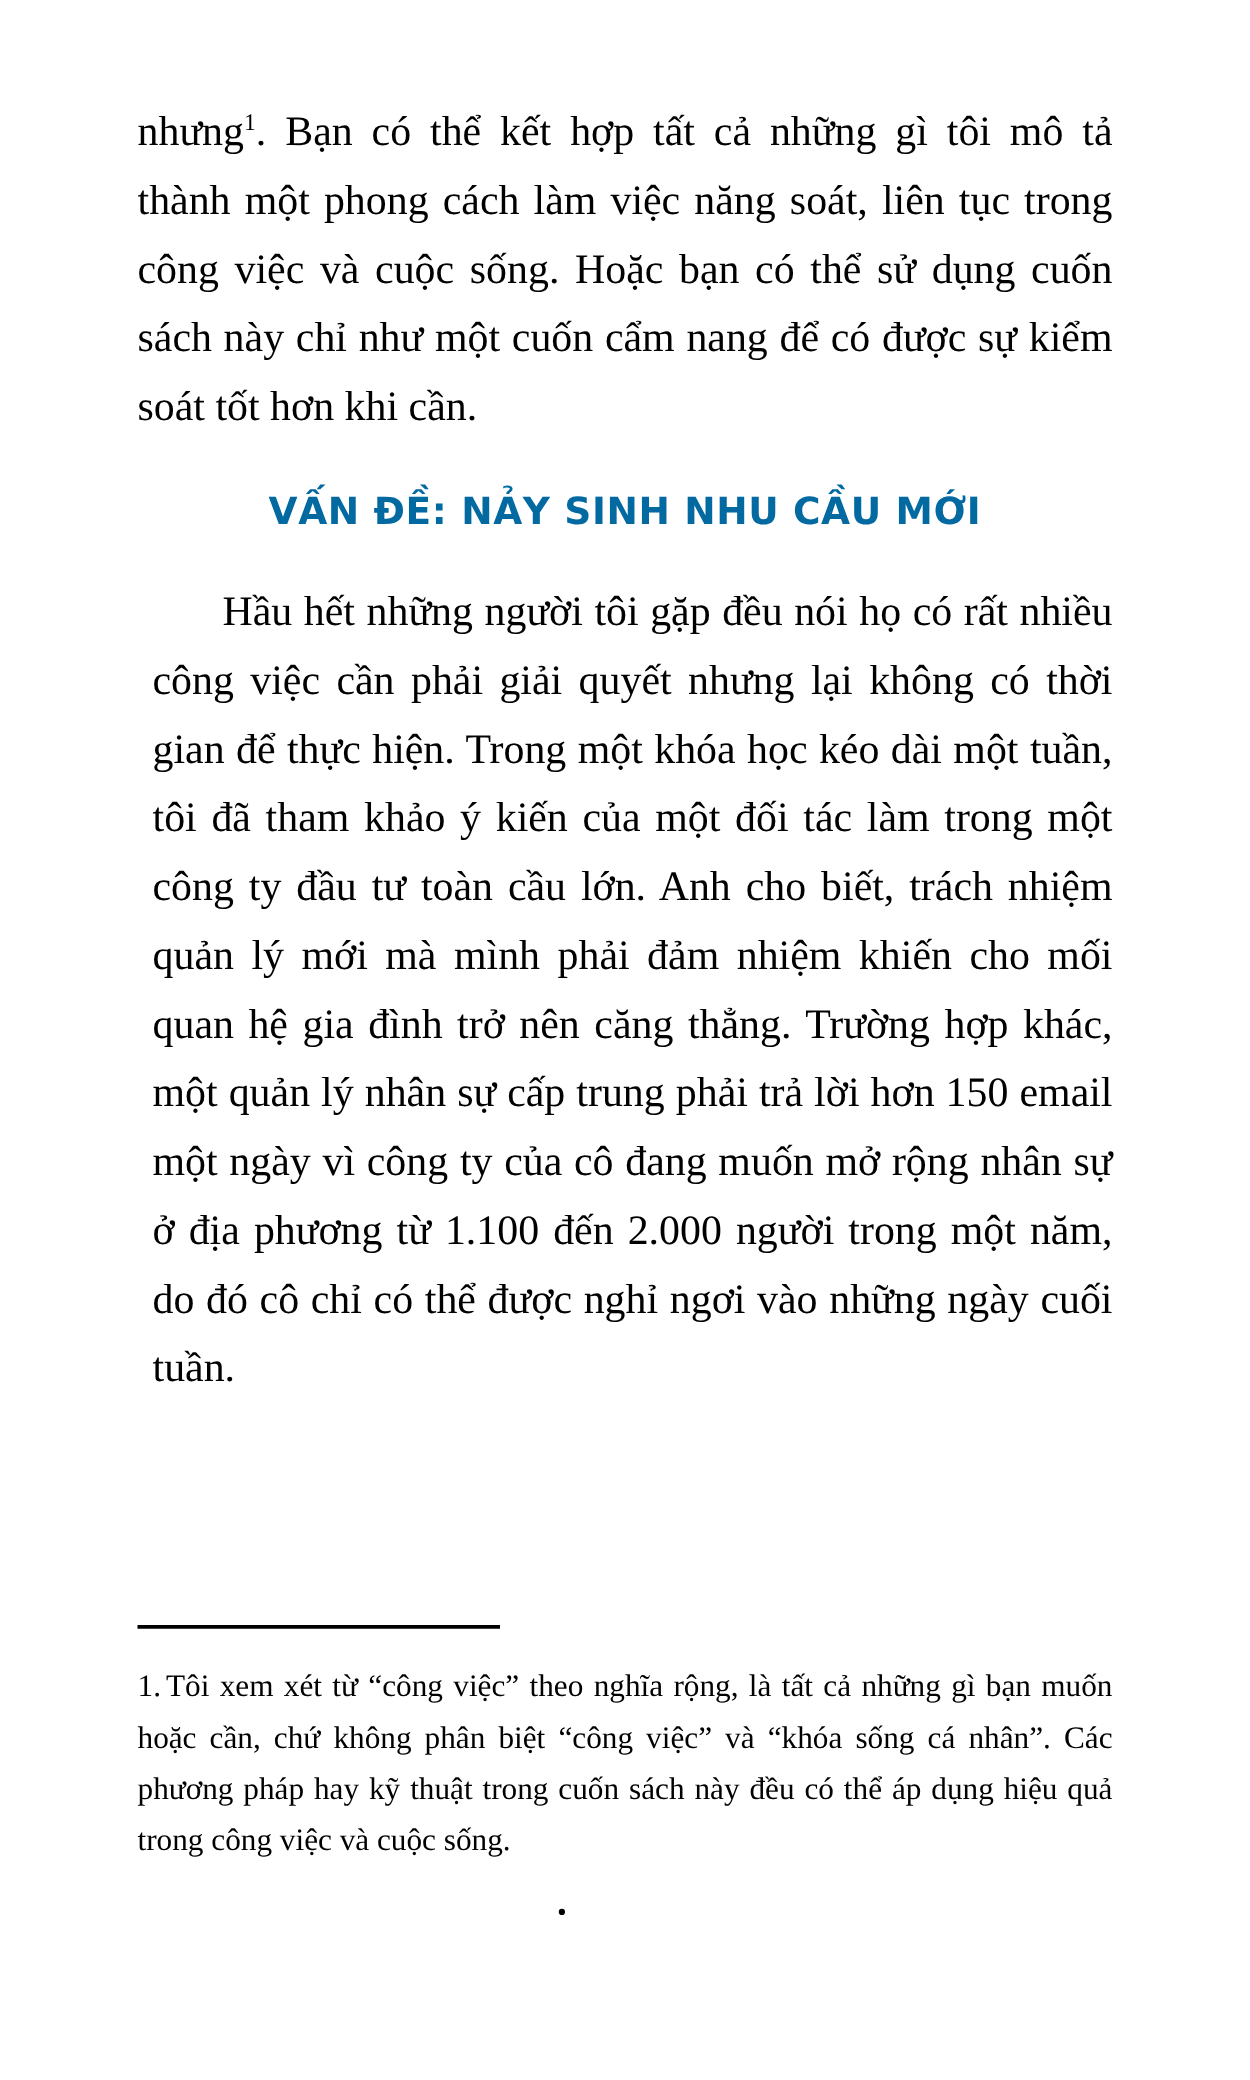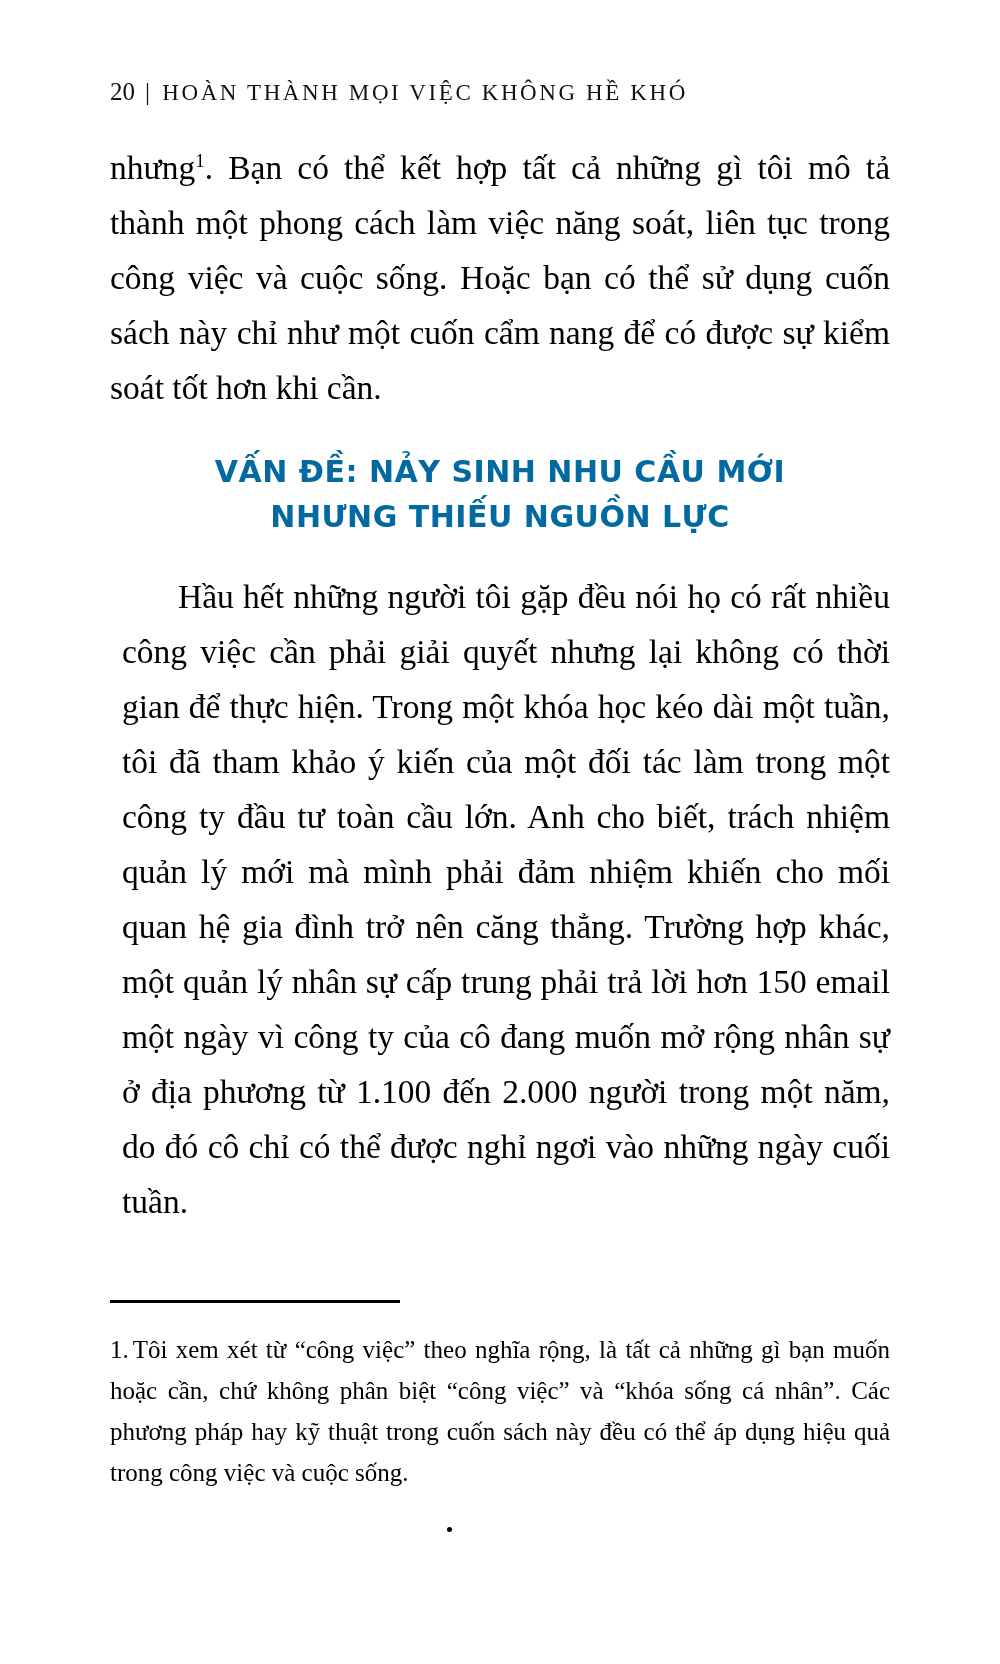--- a/index.html
+++ b/index.html
@@ -110,29 +110,25 @@
     border-radius: 50%;
   }
 </style>
 </head>
 <body>
 
 <div class="page">
 
   <div class="content">
 
-    <div class="running-head">
-      <span class="folio">20</span><span class="sep">|</span><span class="title">HOÀN THÀNH MỌI VIỆC KHÔNG HỀ KHÓ</span>
-    </div>
 
     <p class="body"><span>nhưng</span><sup class="fn">1</sup><span>. Bạn có thể kết hợp tất cả những gì tôi mô tả thành một phong cách làm việc năng soát, liên tục trong công việc và cuộc sống. Hoặc bạn có thể sử dụng cuốn sách này chỉ như một cuốn cẩm nang để có được sự kiểm soát tốt hơn khi cần.</span></p>
 
     <h2 class="section-heading">
       <span class="line">VẤN ĐỀ: NẢY SINH NHU CẦU MỚI</span>
-      <span class="line">NHƯNG THIẾU NGUỒN LỰC</span>
     </h2>
 
     <p class="body indent">Hầu hết những người tôi gặp đều nói họ có rất nhiều công việc cần phải giải quyết nhưng lại không có thời gian để thực hiện. Trong một khóa học kéo dài một tuần, tôi đã tham khảo ý kiến của một đối tác làm trong một công ty đầu tư toàn cầu lớn. Anh cho biết, trách nhiệm quản lý mới mà mình phải đảm nhiệm khiến cho mối quan hệ gia đình trở nên căng thẳng. Trường hợp khác, một quản lý nhân sự cấp trung phải trả lời hơn 150 email một ngày vì công ty của cô đang muốn mở rộng nhân sự ở địa phương từ 1.100 đến 2.000 người trong một năm, do đó cô chỉ có thể được nghỉ ngơi vào những ngày cuối tuần.</p>
 
 
   </div>
 
   <div class="footnote-area">
     <div class="footnote-rule"></div>
     <p class="footnote"><span class="num">1.</span><span>Tôi xem xét từ “công việc” theo nghĩa rộng, là tất cả những gì bạn muốn hoặc cần, chứ không phân biệt “công việc” và “khóa sống cá nhân”. Các phương pháp hay kỹ thuật trong cuốn sách này đều có thể áp dụng hiệu quả trong công việc và cuộc sống.</span></p>

